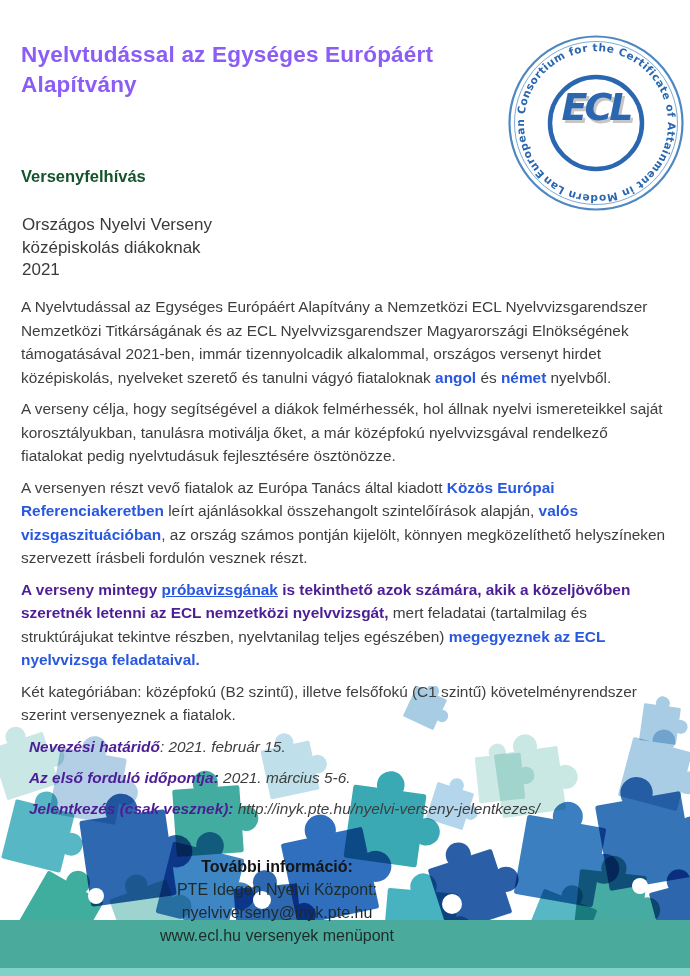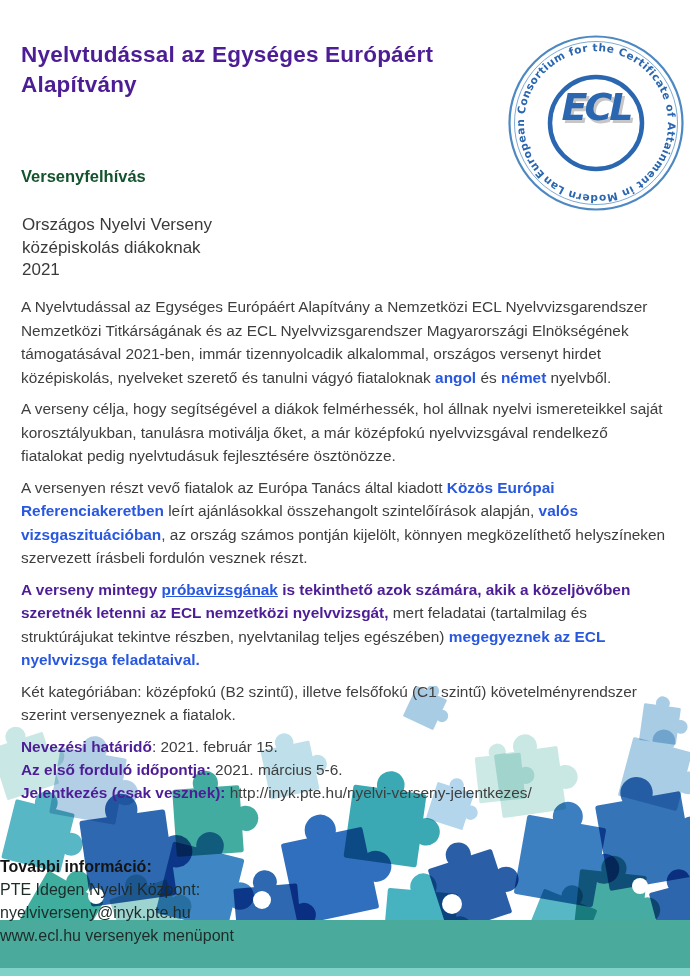--- a/index.html
+++ b/index.html
@@ -3,44 +3,44 @@
 <meta charset="utf-8">
 <style>
   html,body{margin:0;padding:0;background:#9a9a9a;}
   .page{
     position:relative;width:690px;height:976px;margin:0 auto;background:#ffffff;
     overflow:hidden;font-family:"Liberation Sans","DejaVu Sans",sans-serif;color:#3e3e3e;
   }
   
   .title{
     position:absolute;left:21px;top:40px;width:465px;
-    font-size:22.5px;font-weight:bold;line-height:30px;color:#4c1d95;letter-spacing:.2px;
+    font-size:22.5px;font-weight:bold;line-height:30px;color:#8b5cf6;letter-spacing:.2px;
   }
   .logo{position:absolute;left:506px;top:33px;width:180px;height:180px;}
   .logo svg{display:block;}
   .logo-ecl{
     position:absolute;left:0;right:0;top:52px;text-align:center;
     font-family:"DejaVu Sans",sans-serif;font-style:italic;font-weight:bold;
     font-size:38px;letter-spacing:-3px;color:#2a67b0;text-shadow:2.5px 2.5px 0 #c6c6c6;
   }
   .section-heading{position:absolute;left:21px;top:167px;font-size:16.5px;font-weight:bold;color:#14532d;}
   .subtitle{position:absolute;left:22px;top:214px;font-size:17px;line-height:22.5px;color:#3a3a3a;}
   
   .content{position:absolute;left:21px;top:295px;width:650px;font-size:15.4px;line-height:23.5px;z-index:2;}
   .content p{margin:0 0 8px 0;}
-  .content .info p{margin:0;line-height:23px;}
+  .content .info p{margin:8px;line-height:23px;font-style:italic;}
   span.b{font-weight:bold;color:#4c1d95;}
   span.bb{font-weight:bold;color:#2857e0;}
   span.lk{font-weight:bold;color:#2857e0;text-decoration:underline;cursor:pointer;}
   span.url{cursor:pointer;}
   
   .collage{position:absolute;left:0;top:686px;width:690px;height:290px;z-index:1;}
   .collage use{mix-blend-mode:multiply;}
   .footer-text{
-    position:absolute;left:0;top:855px;width:554px;z-index:3;
+    position:absolute;left:0;top:855px;width:554px;z-index:3;text-align:center;
     font-size:16px;line-height:23px;color:#1d2b29;
   }
   .footer-text .fh{font-weight:bold;color:#141414;}
 </style>
 </head>
 <body>
 
 <div class="page">
 
   <div class="title">Nyelvtudással az Egységes Európáért Alapítvány</div>

